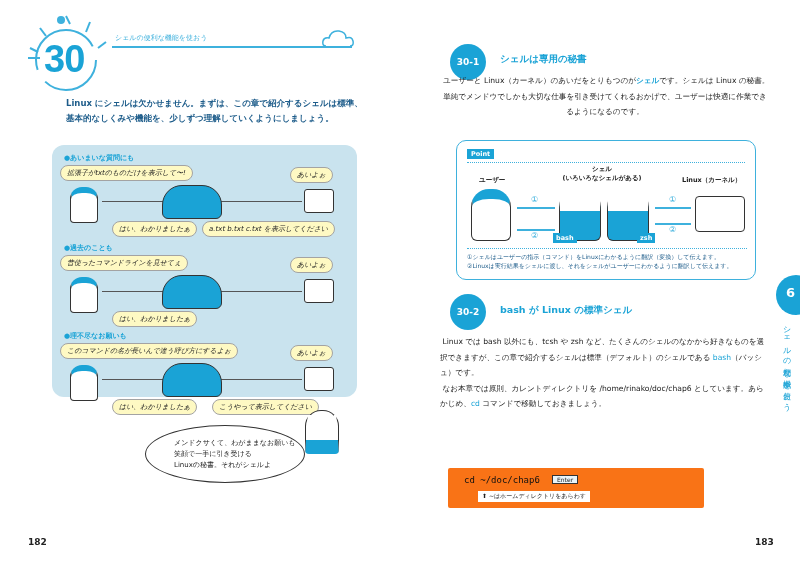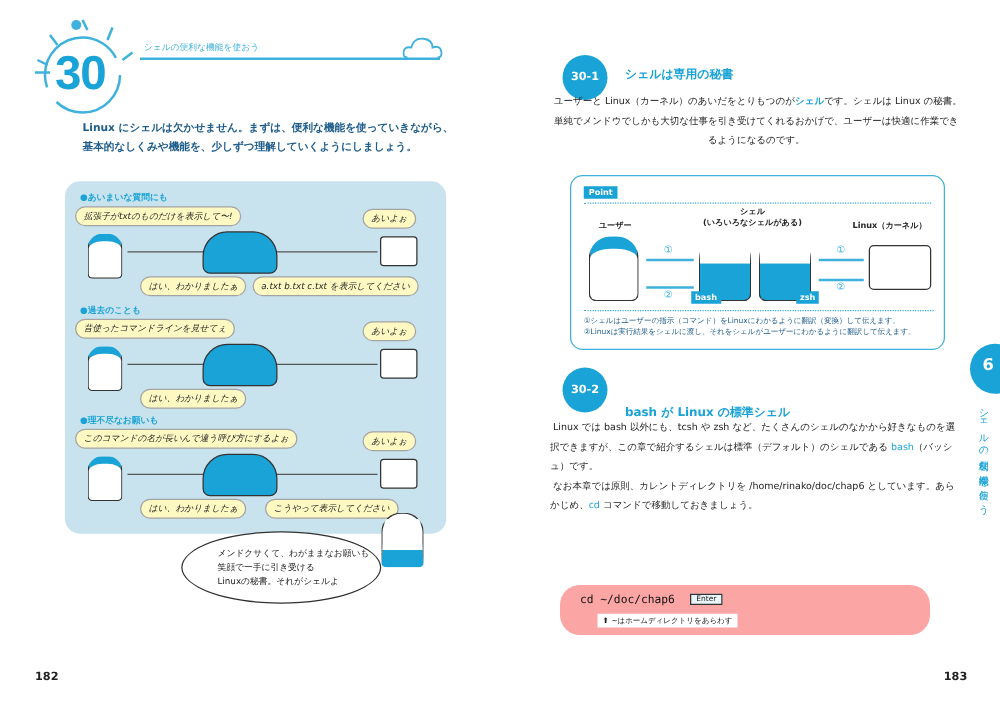--- a/index.html
+++ b/index.html
@@ -12,21 +12,21 @@
   
   .sun { position: absolute; left: 28px; top: 12px; width: 100px; height: 90px; }
   .chapter-num { position: absolute; left: 44px; top: 38px; font-size: 38px; font-weight: bold; color: #1aa3d6; font-family: "Liberation Sans", sans-serif; letter-spacing: -1px; }
   .header-line { position: absolute; left: 112px; top: 46px; width: 240px; height: 2px; background: #3eb1dd; }
   .cloud { position: absolute; left: 322px; top: 28px; width: 36px; height: 20px; }
   .section-small { position: absolute; left: 115px; top: 33px; font-size: 7px; color: #3eb1dd; }
   .page-title { position: absolute; left: 112px; top: 52px; font-size: 15px; font-weight: bold; color: #111; }
   .intro { position: absolute; left: 66px; top: 96px; width: 300px; font-size: 8.5px; font-weight: bold; color: #1d5c8a; line-height: 15px; }
 
   
-  .panel { position: absolute; left: 52px; top: 145px; width: 305px; height: 282px; background: #c9e3ee; border-radius: 12px; }
+  .panel { position: absolute; left: 52px; top: 145px; width: 305px; height: 252px; background: #c9e3ee; border-radius: 12px; }
   .scene { position: absolute; left: 0; width: 305px; height: 90px; }
   .scene-label { position: absolute; left: 12px; top: 4px; font-size: 7px; font-weight: bold; color: #1aa3d6; }
   .bubble { position: absolute; background: #fef9c3; border: 1px solid #a3a3a3; border-radius: 10px; font-size: 7px; padding: 2px 6px; white-space: nowrap; color: #222; font-style: italic; }
   .wire { position: absolute; height: 1px; background: #555; }
 
   .final-bubble { position: absolute; left: 145px; top: 425px; width: 160px; height: 58px; border: 1px solid #333; border-radius: 50%; background: #fff; font-size: 7px; line-height: 11px; padding: 12px 0 0 28px; }
 
   .page-num { position: absolute; top: 537px; font-size: 9px; font-weight: bold; color: #222; }
 
   
@@ -39,21 +39,21 @@
   .point-box { position: absolute; left: 56px; top: 140px; width: 300px; height: 140px; border: 1.5px solid #3eb1dd; border-radius: 10px; }
   .point-tag { position: absolute; left: 10px; top: 8px; background: #1aa3d6; color: #fff; font-size: 6.5px; font-weight: bold; padding: 1px 4px; }
   .point-title { position: absolute; left: 44px; top: 7px; font-size: 8px; font-weight: bold; color: #1d5c8a; }
   .point-rule { position: absolute; left: 10px; top: 21px; width: 278px; border-top: 1px dotted #3eb1dd; }
   .dia-label { position: absolute; font-size: 6.5px; font-weight: bold; color: #222; text-align: center; }
   .arrow { position: absolute; height: 1.5px; background: #3eb1dd; }
   .arrow-num { position: absolute; font-size: 8px; color: #3eb1dd; }
   .shell-tag { position: absolute; background: #1aa3d6; color: #fff; font-size: 6.5px; font-weight: bold; padding: 1px 3px; }
   .point-notes { position: absolute; left: 10px; top: 107px; width: 280px; font-size: 6px; line-height: 9px; color: #1d5c8a; border-top: 1px dotted #3eb1dd; padding-top: 3px; }
 
-  .cmd-box { position: absolute; left: 48px; top: 468px; width: 296px; height: 40px; background: #fca5a5; border-radius: 16px; }
+  .cmd-box { position: absolute; left: 48px; top: 468px; width: 256px; height: 40px; background: #f97316; border-radius: 2px; }
   .cmd-text { position: absolute; left: 16px; top: 7px; font-family: "DejaVu Sans Mono", monospace; font-size: 9px; color: #111; }
   .enter-key { position: absolute; left: 104px; top: 7px; font-size: 6px; border: 1px solid #333; background: #e9f5fa; padding: 0 4px; }
   .cmd-note { position: absolute; left: 30px; top: 23px; background: #fff; font-size: 6px; padding: 1px 4px; color: #222; }
 
   .chapter-tab { position: absolute; left: 370px; top: 275px; width: 30px; height: 200px; }
   .tab-circle { position: absolute; left: 6px; top: 0; width: 40px; height: 40px; border-radius: 50%; background: #1aa3d6; color: #fff; font-size: 13px; font-weight: bold; padding: 10px 0 0 10px; }
   .tab-vertical { position: absolute; left: 10px; top: 46px; writing-mode: vertical-rl; font-size: 8px; color: #1aa3d6; letter-spacing: 1px; }
 </style>
 </head>
 <body>
@@ -68,21 +68,21 @@
     <line x1="78" y1="30" x2="70" y2="36" stroke="#3eb1dd" stroke-width="2"></line>
     <circle cx="33" cy="8" r="4" fill="#3eb1dd"></circle>
     <line x1="0" y1="46" x2="12" y2="46" stroke="#3eb1dd" stroke-width="2"></line>
   </svg>
   <div class="chapter-num">30</div>
   <div class="section-small">シェルの便利な機能を使おう</div>
   <div class="header-line"></div>
   <svg class="cloud" viewBox="0 0 36 20">
     <path d="M4 18 Q0 18 1 13 Q2 9 7 10 Q9 2 17 3 Q24 4 24 10 Q30 8 31 13 Q32 18 28 18" fill="none" stroke="#3eb1dd" stroke-width="1.5"></path>
   </svg>
-  <div class="intro">Linux にシェルは欠かせません。まずは、便利な機能を使っていきながら、基本的なしくみや機能を、少しずつ理解していくようにしましょう。</div>
+  <div class="intro">Linux にシェルは欠かせません。まずは、この章で紹介するシェルは標準、基本的なしくみや機能を、少しずつ理解していくようにしましょう。</div>
 
   <div class="panel">
 
     <div class="scene" style="top:4px;">
       <div class="scene-label">●あいまいな質問にも</div>
       <div class="bubble" style="left:8px;top:16px;">拡張子がtxtのものだけを表示して〜!</div>
       <div class="bubble" style="left:238px;top:18px;">あいよぉ</div>
       <div class="wire" style="left:50px;top:52px;width:200px;"></div>
       <div style="position:absolute;left:18px;top:38px;width:28px;height:36px;background:#fff;border:1px solid #333;border-radius:12px 12px 4px 4px;border-top:6px solid #1aa3d6;"></div>
       <div style="position:absolute;left:110px;top:36px;width:60px;height:34px;background:#1aa3d6;border:1px solid #333;border-radius:20px 20px 6px 6px;"></div>
@@ -160,21 +160,21 @@
     <div class="shell-tag" style="left:96px;top:92px;">bash</div>
     <div class="shell-tag" style="left:180px;top:92px;">zsh</div>
 
     <div class="point-notes">
       <div>①シェルはユーザーの指示（コマンド）をLinuxにわかるように翻訳（変換）して伝えます。</div>
       <div>②Linuxは実行結果をシェルに渡し、それをシェルがユーザーにわかるように翻訳して伝えます。</div>
     </div>
   </div>
 
   <div class="sec-badge" style="left:50px;top:294px;">30-2</div>
-  <div class="sec-title" style="left:100px;top:304px;margin-top:20px;">bash が Linux の標準シェル</div>
+  <div class="sec-title" style="left:100px;top:304px;">bash が Linux の標準シェル</div>
 
   <div class="body-text" style="top:334px;">
     <p>&nbsp;<span>Linux では bash 以外にも、tcsh や zsh など、たくさんのシェルのなかから好きなものを選択できますが、この章で紹介するシェルは標準（デフォルト）のシェルである </span><span class="hl2">bash</span><span>（バッシュ）です。</span></p>
     <p>&nbsp;<span>なお本章では原則、カレントディレクトリを /home/rinako/doc/chap6 としています。あらかじめ、</span><span class="hl2">cd</span><span> コマンドで移動しておきましょう。</span></p>
   </div>
 
   <div class="cmd-box">
     <div class="cmd-text">cd ~/doc/chap6</div>
     <div class="enter-key">Enter</div>
     <div class="cmd-note">⬆ ~はホームディレクトリをあらわす</div>

